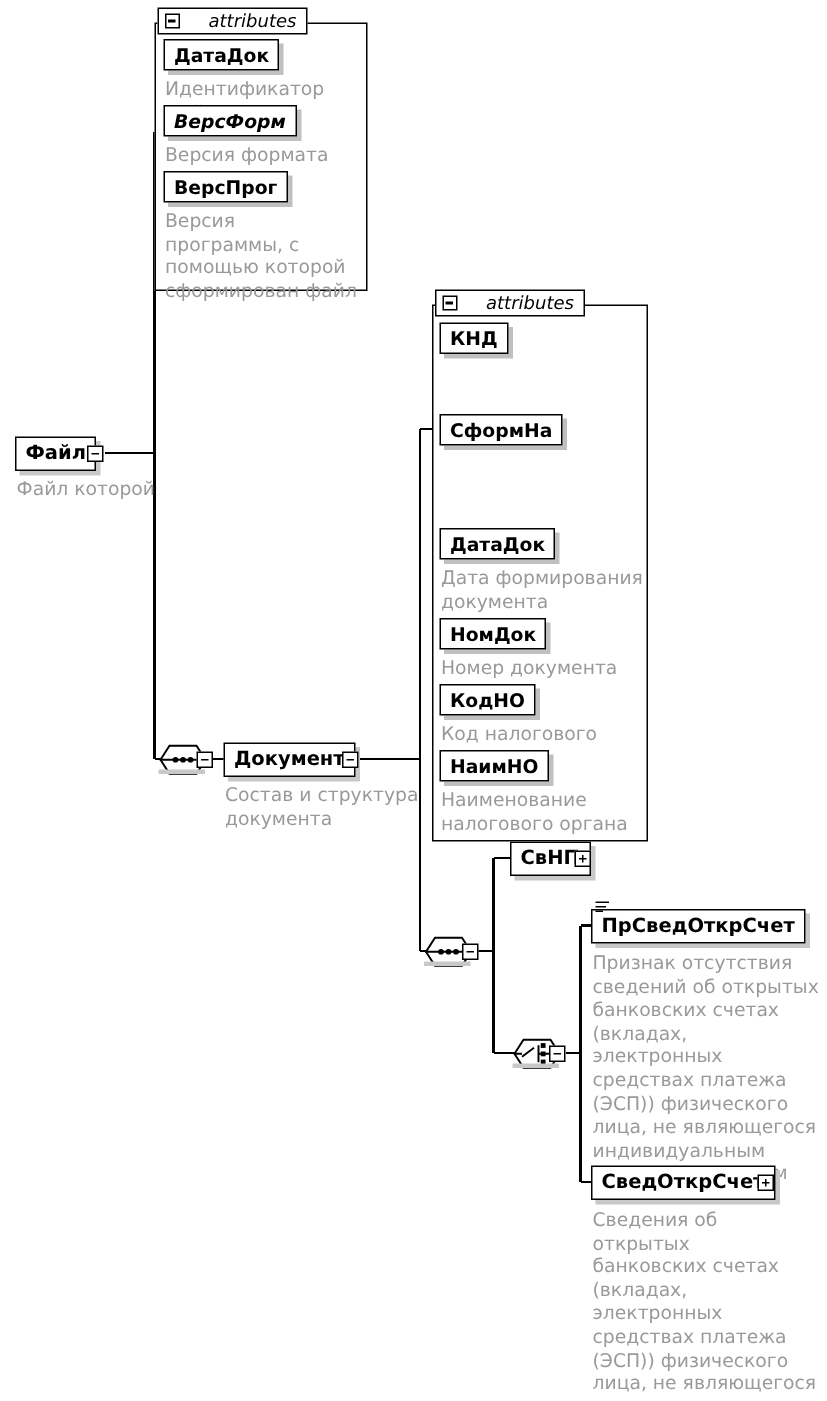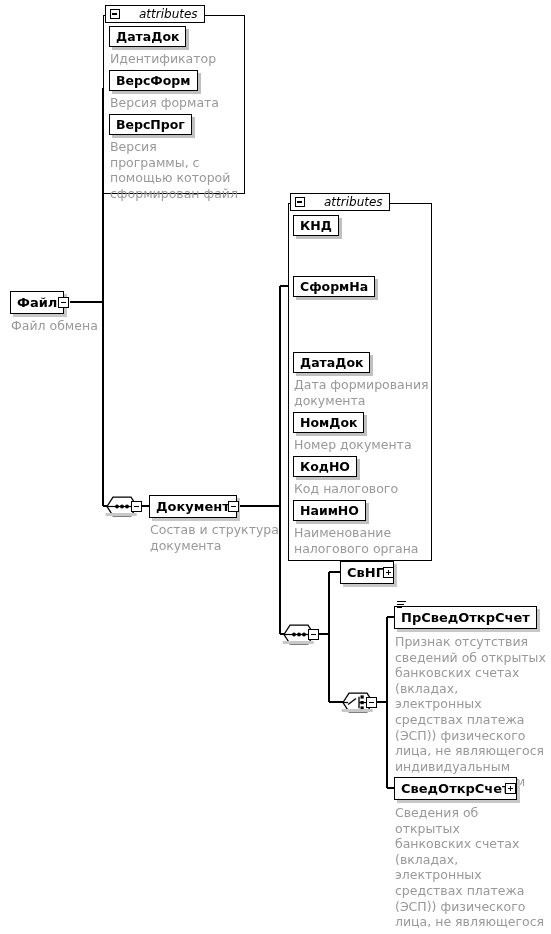--- a/index.html
+++ b/index.html
@@ -170,35 +170,35 @@
       <line x1="387" y1="617" x2="395" y2="617"></line>
 
       <line x1="387" y1="788" x2="395" y2="788"></line>
     </g>
   </svg>
 
   <div class="node" id="node-fajl" style="left:10px; top:291px;">
     <span>Файл</span>
   </div>
   <div class="handle" id="handle-fajl" style="left:58px; top:297px;"></div>
-  <div class="desc" style="left:11px; top:318px; width:110px;">Файл обмена</div>
+  <div class="desc" style="left:11px; top:318px; width:110px;">Файл которой</div>
 
   <div class="attrpanel" id="panel-file-attrs" style="left:103px; top:15px; width:142px; height:179px;"></div>
   <div class="tabmask" style="left:105px; top:14px; width:74px; height:4px;"></div>
   <div class="attrtab" style="left:105px; top:5px;">
     <span class="tbox"></span>
     <span>attributes</span>
   </div>
 
   <div class="node attr" style="left:109px; top:26px;">
     <span>ДатаДок</span>
   </div>
   <div class="desc" style="left:110px; top:51px; width:130px;">Идентификатор файла</div>
 
-  <div class="node attr" style="left:109px; top:70px;">
+  <div class="node attr" style="left:109px; top:70px;font-style:italic;">
     <span>ВерсФорм</span>
   </div>
   <div class="desc" style="left:110px; top:95px; width:130px;">Версия формата</div>
 
   <div class="node attr" style="left:109px; top:114px;">
     <span>ВерсПрог</span>
   </div>
   <div class="desc" style="left:110px; top:139px; width:128px;">Версия программы, с
 помощью которой
 сформирован файл</div>

